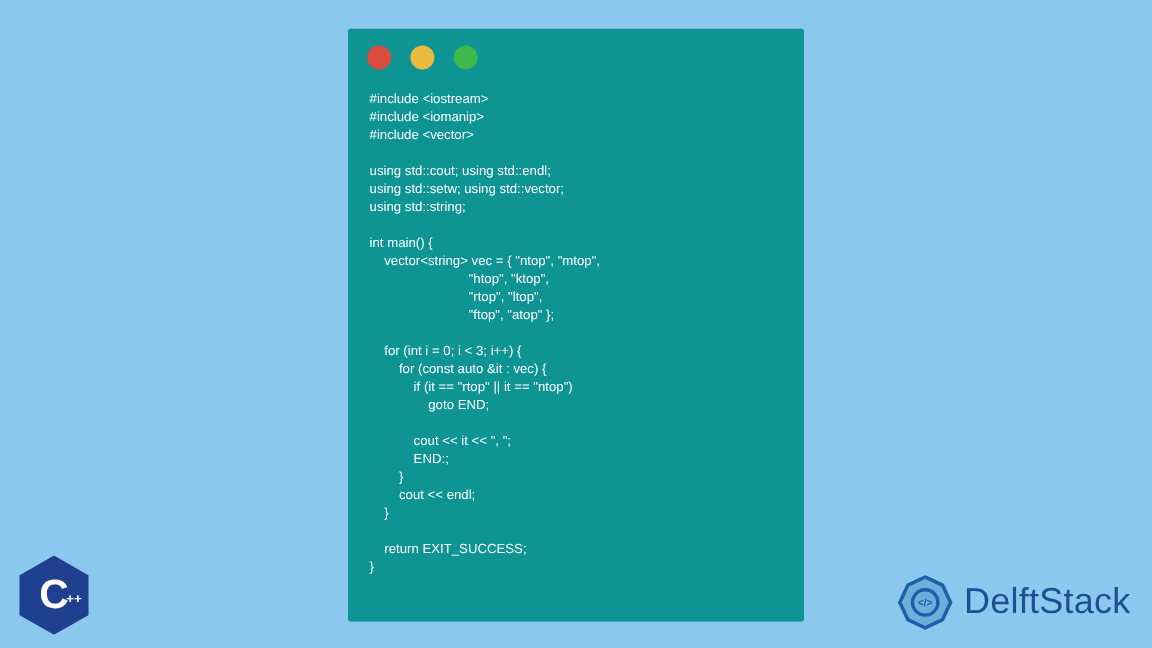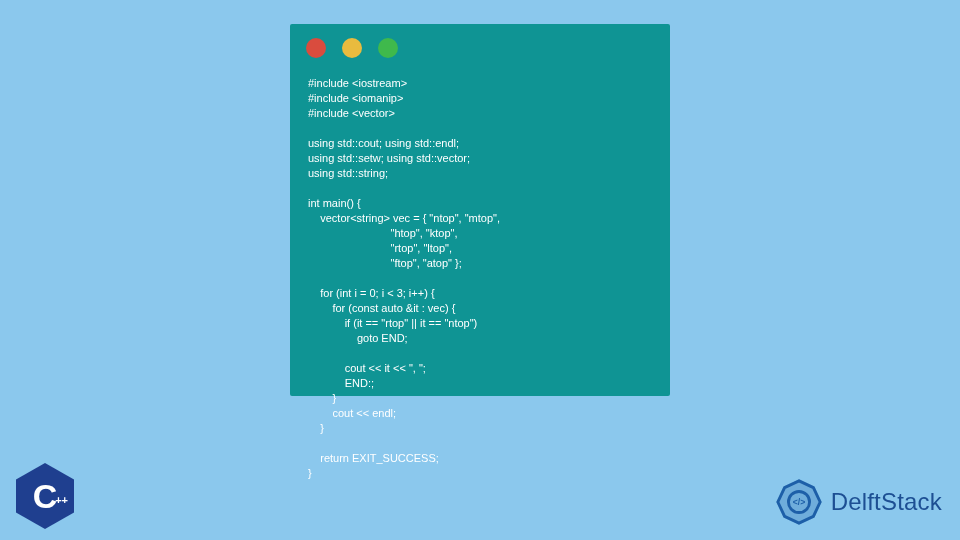--- a/index.html
+++ b/index.html
@@ -9,21 +9,21 @@
     background: #8bc8ed;
     position: relative;
     font-family: Arial, Helvetica, sans-serif;
     overflow: hidden;
   }
   .terminal {
     position: absolute;
     left: 290px;
     top: 24px;
     width: 380px;
-    height: 372px;
+    height: 494px;
     background: #0f9494;
     border-radius: 2px;
   }
   .titlebar {
     display: flex;
     gap: 16px;
     padding: 14px 16px 6px 16px;
   }
   .dot {
     width: 20px;
@@ -78,21 +78,21 @@
   }
   .brand {
     position: absolute;
     right: 18px;
     bottom: 14px;
     display: flex;
     align-items: center;
     gap: 8px;
   }
   .brand-text {
-    font-size: 24px;
+    font-size: 30px;
     color: #1d4f93;
     font-weight: 500;
     letter-spacing: 0.2px;
   }
   .gear {
     width: 48px;
     height: 48px;
     position: relative;
   }
   .gear svg { width:48px; height:48px; display:block; }

